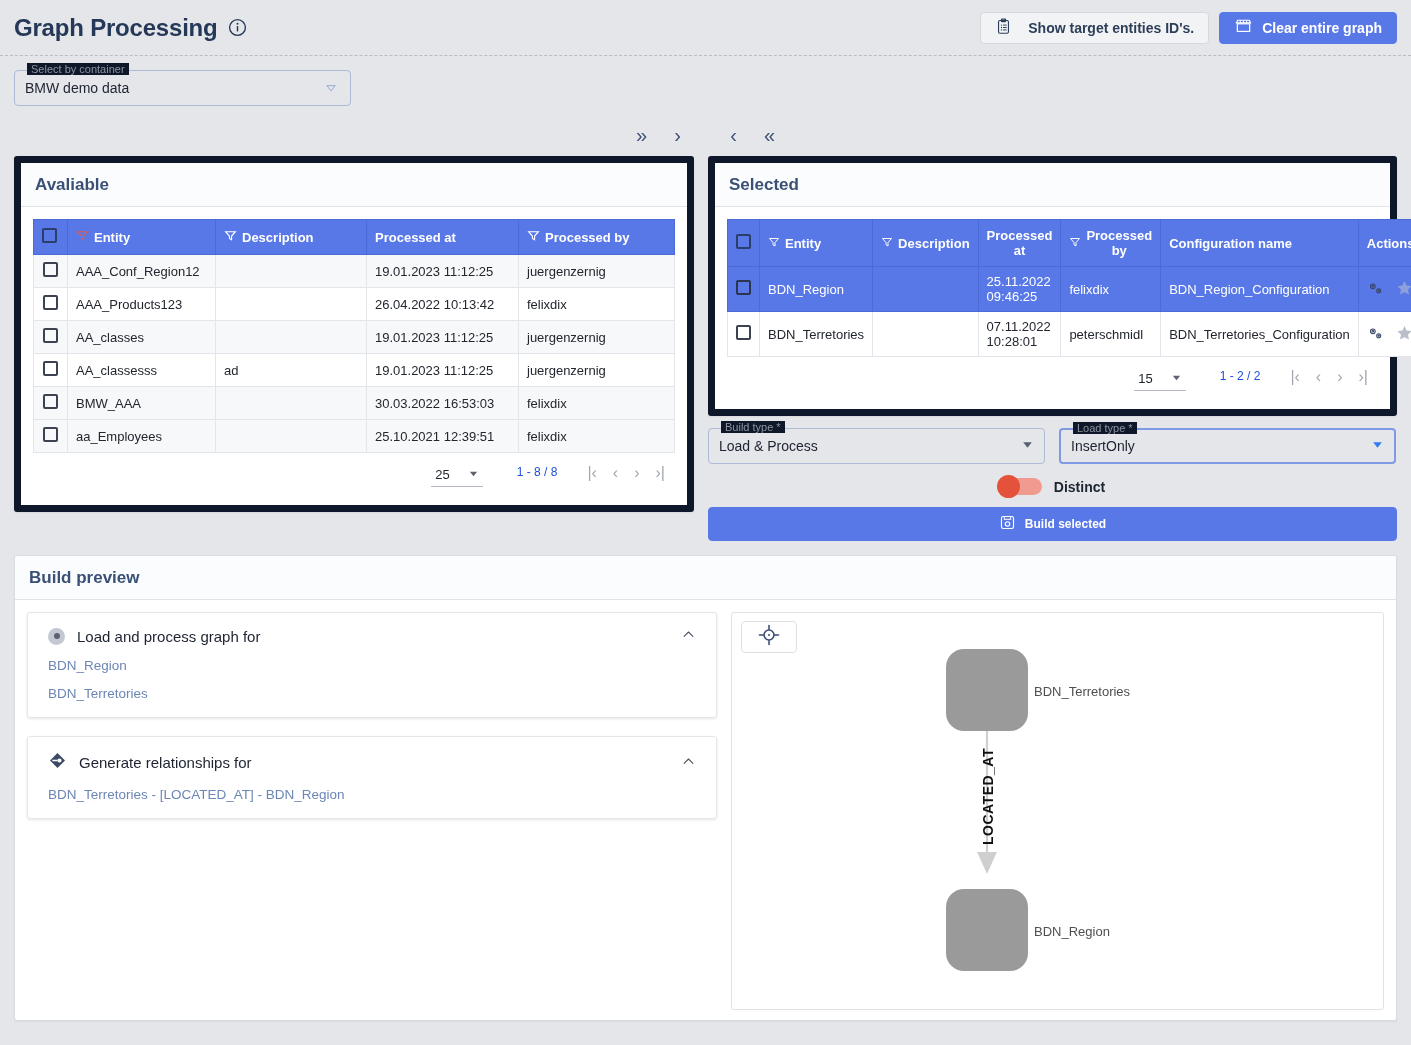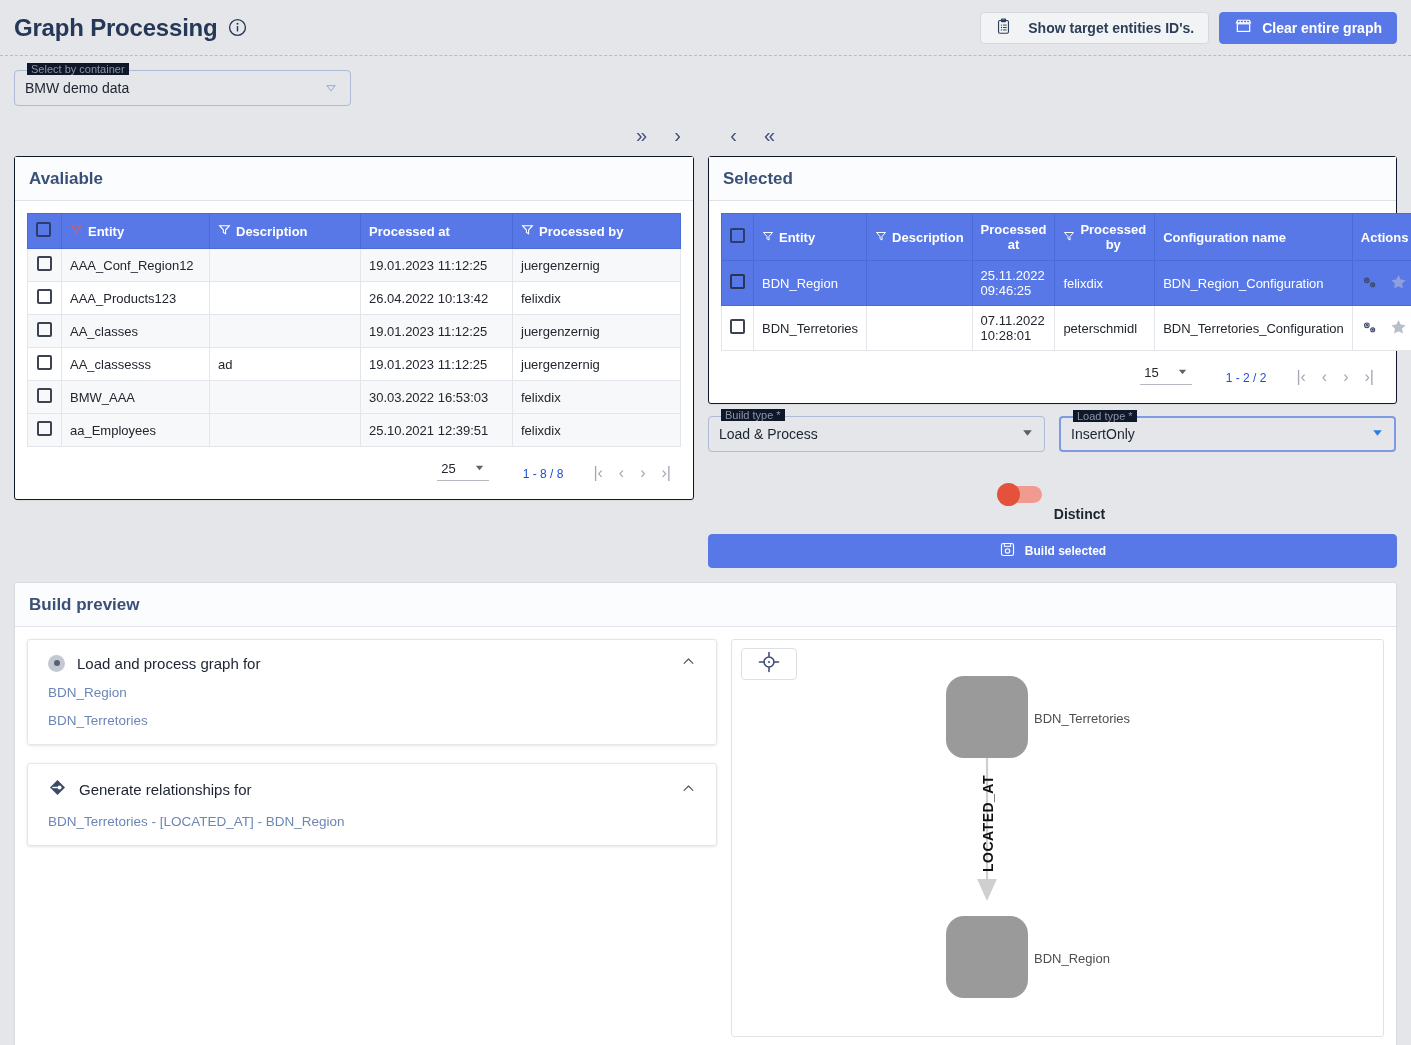--- a/index.html
+++ b/index.html
@@ -68,21 +68,21 @@
   .chev {
     width: 30px; height: 30px; display: flex; align-items: center; justify-content: center;
     cursor: pointer; color: #3f5074; font-size: 20px; line-height: 1;
   }
   .chev.gap-l { margin-left: 20px; }
 
   
   .cols { display: flex; gap: 14px; padding: 0 14px; align-items: flex-start; }
   .panel {
     background: #ffffff;
-    border: 1px solid #0f172a;
+    border: 7px solid #0f172a;
     border-radius: 3px;
     box-shadow: 0 1px 2px rgba(0,0,0,0.06);
   }
   .panel-head {
     height: 44px; display: flex; align-items: center;
     padding: 0 14px;
     font-size: 17px; font-weight: bold; color: #3a5077;
     background: #fbfcfd;
     border-bottom: 1px solid #dfe3e8;
   }
@@ -106,21 +106,21 @@
     cursor: pointer;
   }
   .row-selected .chk { border-color: #2a3550; }
   th .chk { border-color: #2b3d6b; }
   .thlbl { display: inline-flex; align-items: center; gap: 5px; }
   .funnel { display: inline-block; }
   .col-chk { width: 34px; text-align: center; }
 
   
   .paginator {
-    display: flex; align-items: flex-end; justify-content: flex-end;
+    display: flex; align-items: flex-start; justify-content: flex-end;
     gap: 0; padding: 12px 10px 6px 0; font-size: 12px; color: #5c636e;
   }
   .pg-size {
     display: inline-flex; align-items: center; gap: 18px;
     border-bottom: 1px solid #b4b9c1; padding: 2px 4px 4px 4px;
     margin-right: 34px; cursor: pointer;
   }
   .pg-size .num { font-size: 13px; color: #22262e; }
   .pg-range { margin-right: 30px; font-size: 12px; color: #1d4ed8; }
   .pg-btns { display: flex; gap: 16px; color: #a2a7b0; }
@@ -138,21 +138,21 @@
   }
   .toggle {
     position: relative; width: 42px; height: 17px; border-radius: 9px;
     background: #f19b90; cursor: pointer;
   }
   .toggle .knob {
     position: absolute; left: -3px; top: -3px;
     width: 23px; height: 23px; border-radius: 50%;
     background: #e4523b;
   }
-  .toggle-label { font-size: 14px; font-weight: bold; color: #1d2330; margin-top: 40px; }
+  .toggle-label { font-size: 14px; font-weight: bold; color: #1d2330; }
 
   .action-btns { display: flex; gap: 14px; margin-top: 12px; }
   .btn-wide {
     flex: 1; height: 34px; justify-content: center;
     display: inline-flex; align-items: center; gap: 9px;
     border-radius: 4px; font-size: 12px; font-weight: bold; cursor: pointer;
   }
 
   
   .preview-wrap { padding: 14px; }

